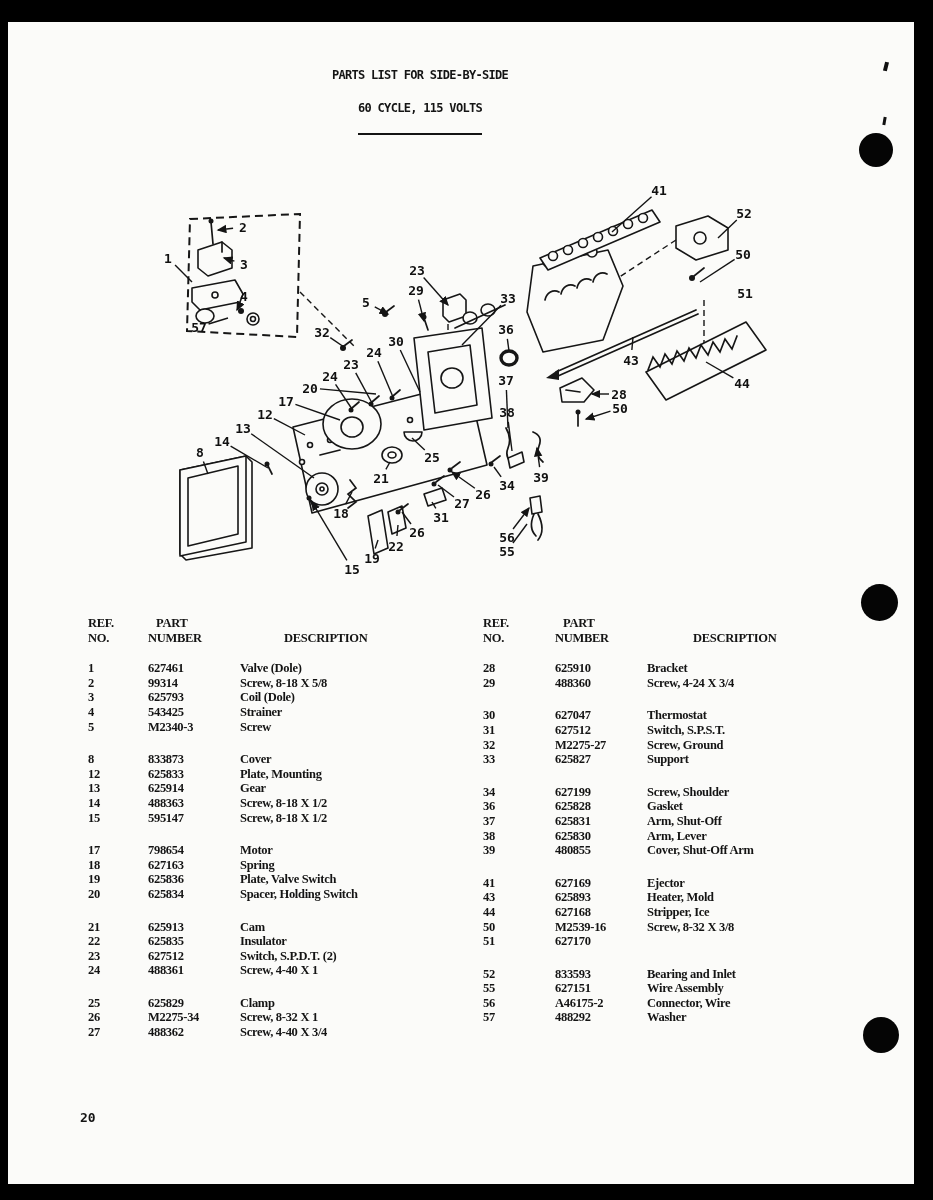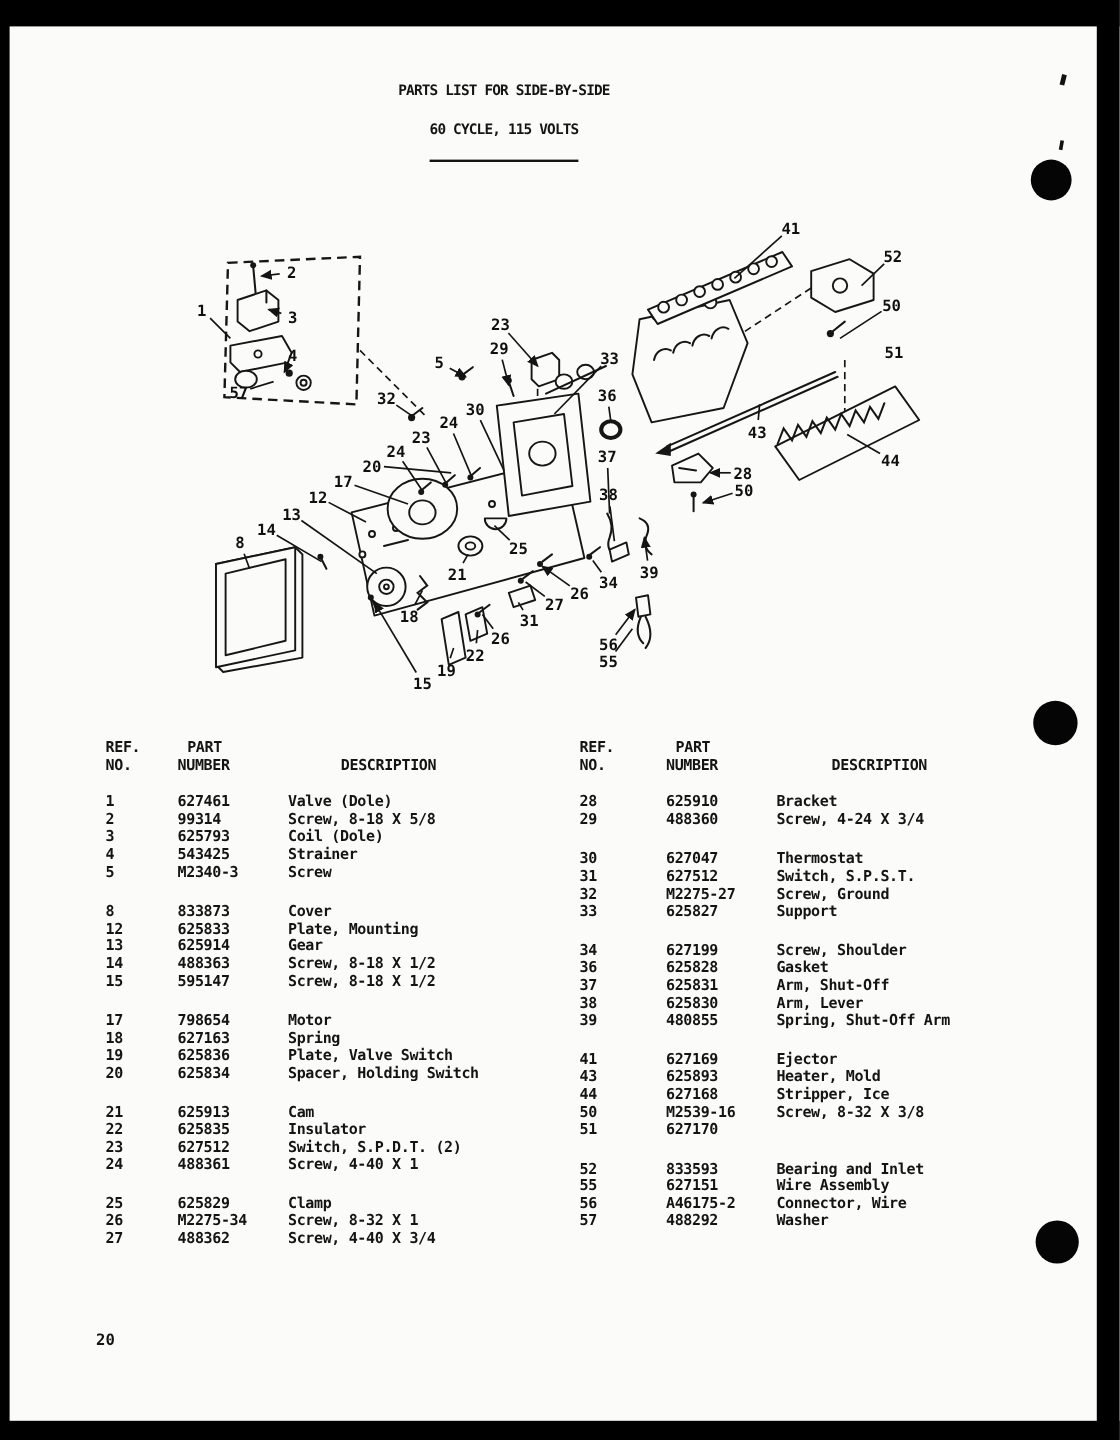--- a/index.html
+++ b/index.html
@@ -34,21 +34,21 @@
   
   #diagram{position:absolute;left:0;top:0;}
   #diagram .part{fill:#fbfbf9;stroke:#161616;stroke-width:1.6;stroke-linejoin:round;}
   #diagram .wire{fill:none;stroke:#161616;stroke-width:1.7;stroke-linecap:round;}
   #diagram .dashln{fill:none;stroke:#161616;stroke-width:1.4;stroke-dasharray:6 4;}
   #diagram .leader{stroke:#141414;stroke-width:1.4;}
   #diagram text{font:700 13px "DejaVu Sans Mono","Liberation Mono",monospace;fill:#101010;}
 
   
   .parts-col{position:absolute;top:616px;font-size:12.5px;font-weight:700;
-    letter-spacing:-0.3px;line-height:14.6px;white-space:nowrap;}
+    letter-spacing:-0.3px;line-height:14.6px;white-space:nowrap;font-family:Liberation Serif, serif;}
   #left-col{left:88px;width:382px;}
   #right-col{left:483px;width:400px;}
   .tbl-header{margin-bottom:16px;}
   .hdr-row{display:grid;}
   #left-col .hdr-row,#left-col .tbl-row{grid-template-columns:60px 92px auto;}
   #right-col .hdr-row,#right-col .tbl-row{grid-template-columns:72px 92px auto;}
   .hdr-part{padding-left:8px;}
   #left-col .hdr-desc{padding-left:44px;}
   #right-col .hdr-desc{padding-left:46px;}
   .tbl-group{margin-bottom:18px;}
@@ -528,21 +528,21 @@
           <span class="cell-desc">Arm, Shut-Off</span>
         </div>
         <div class="tbl-row">
           <span class="cell-ref">38</span>
           <span class="cell-part">625830</span>
           <span class="cell-desc">Arm, Lever</span>
         </div>
         <div class="tbl-row">
           <span class="cell-ref">39</span>
           <span class="cell-part">480855</span>
-          <span class="cell-desc">Spring, Shut-Off Arm</span>
+          <span class="cell-desc">Cover, Shut-Off Arm</span>
         </div>
       </div>
       <div class="tbl-group">
         <div class="tbl-row">
           <span class="cell-ref">41</span>
           <span class="cell-part">627169</span>
           <span class="cell-desc">Ejector</span>
         </div>
         <div class="tbl-row">
           <span class="cell-ref">43</span>

